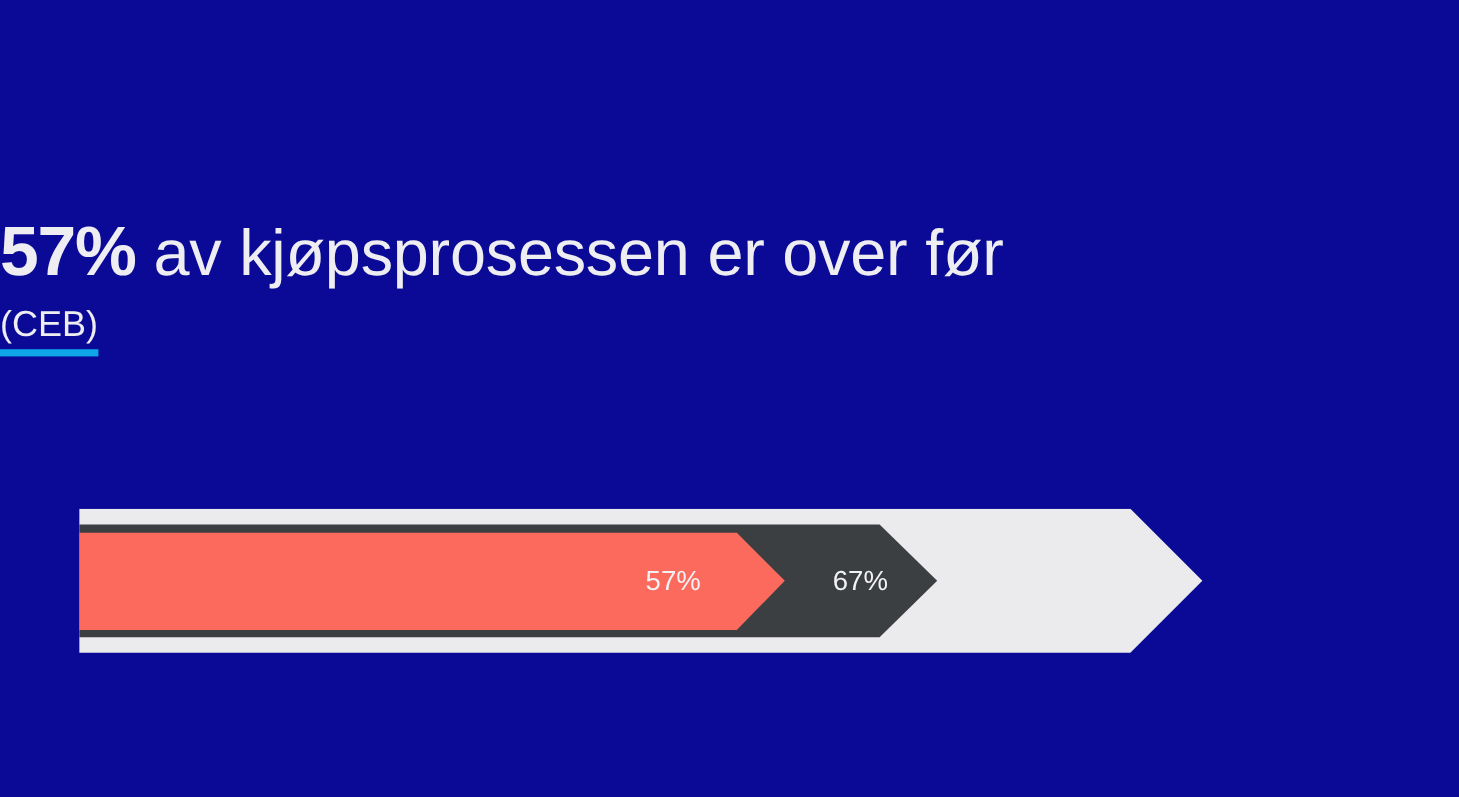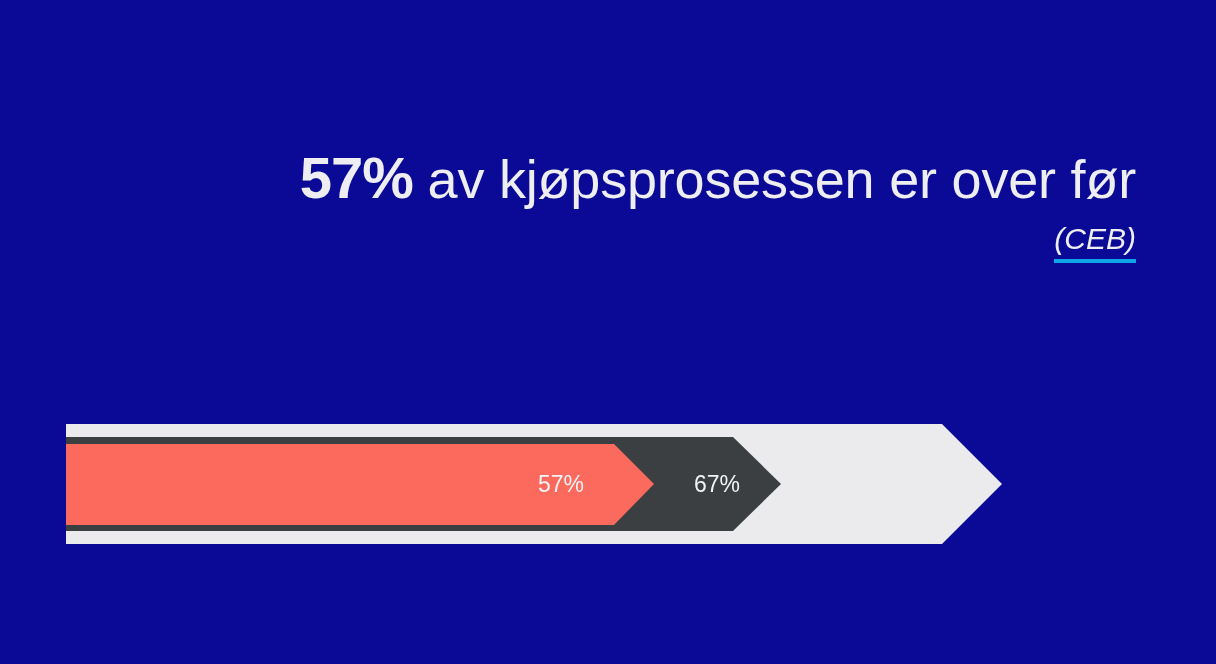--- a/index.html
+++ b/index.html
@@ -19,23 +19,22 @@
     position: absolute;
     inset: 0;
     width: 1216px;
     height: 664px;
   }
 
   
   .headline-block {
     position: absolute;
     left: 0;
-    top: 144px;
+    top: 176px;
     width: 1136px;
-    text-align: right;
     color: #EDEDF2;
   }
   .headline {
     font-size: 54px;
     line-height: 68px;
     font-weight: 400;
     letter-spacing: -0.2px;
     white-space: nowrap;
   }
   .headline .stat {
@@ -52,23 +51,22 @@
   .source-line .paren {
     color: #EDEDF2;
   }
   .source-link {
     color: #EDEDF2;
     text-decoration: none;
     cursor: pointer;
   }
   .source-underline {
     display: inline-block;
-    border-bottom: 4px solid #0ea5e9;
+    border-bottom: 6px solid #0ea5e9;
     padding-bottom: 2px;
-    font-style: italic;
   }
 
   
   .chart-wrap {
     position: absolute;
     left: 66px;
     top: 424px;
     width: 940px;
     height: 121px;
   }

